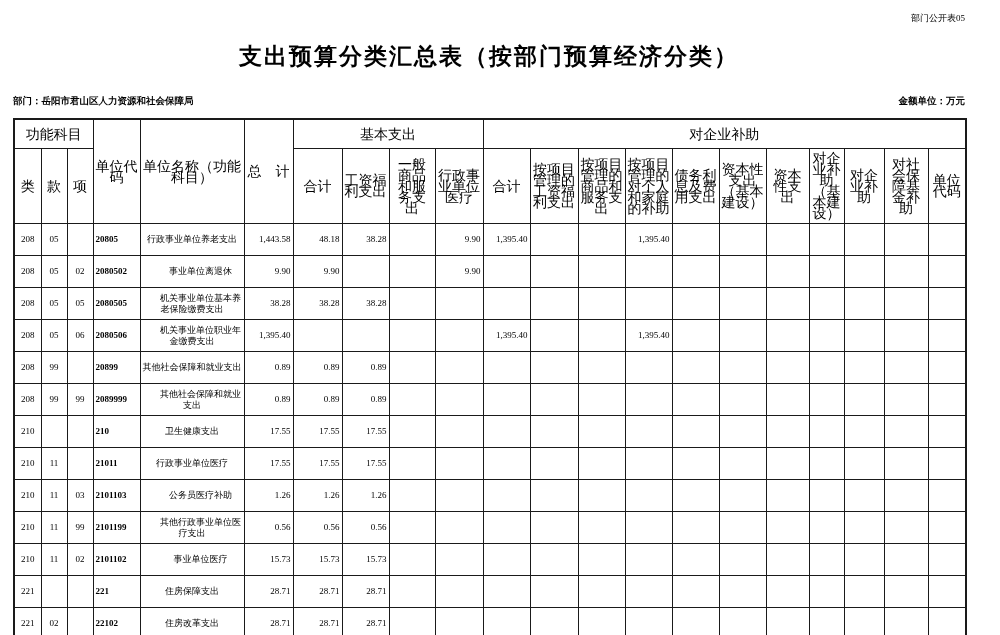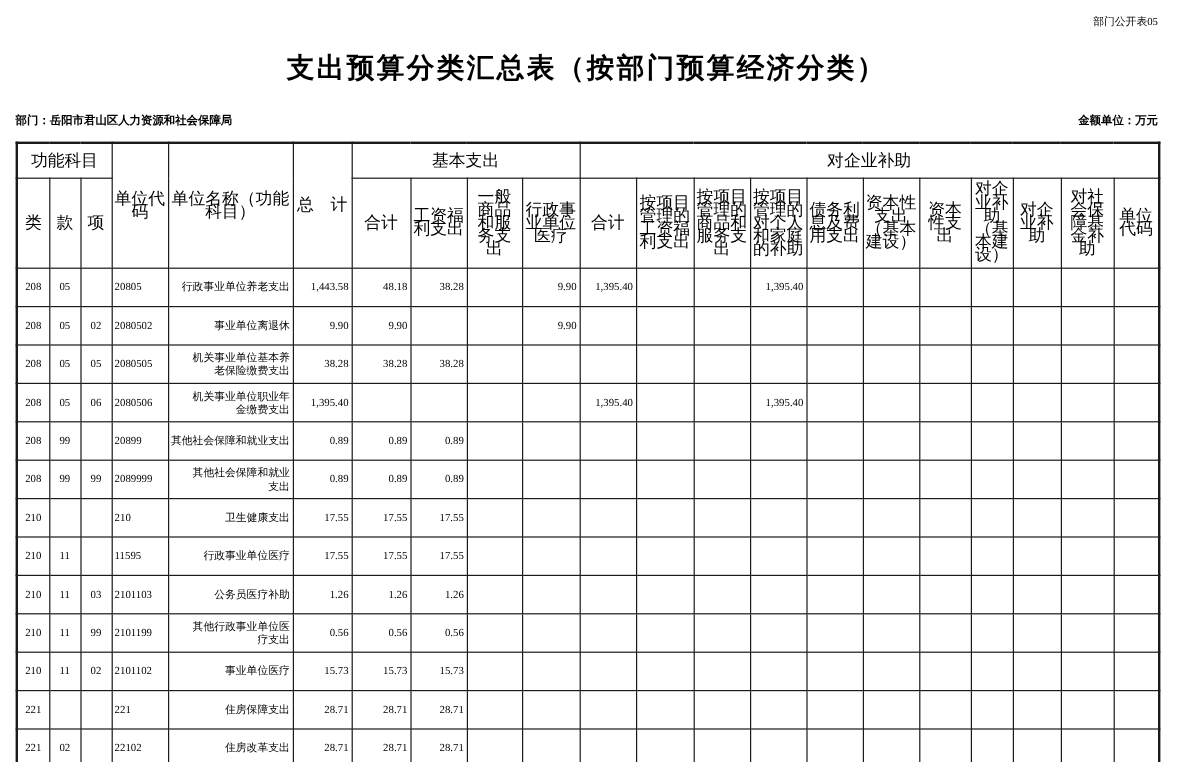--- a/index.html
+++ b/index.html
@@ -67,22 +67,22 @@
   thead tr.group-row th { height: 26px; }
   thead tr.sub-row th { height: 72px; }
   table.budget td {
     height: 29px;
     font-size: 9px;
     vertical-align: middle;
     padding: 1px 2px;
     line-height: 11px;
   }
   td.c-center { text-align: center; }
-  td.c-code   { text-align: left; padding-left: 3px; }
-  td.c-name   { text-align: right; padding-left: 2px; }
+  td.c-code   { text-align: left; padding-left: 3px; font-weight: bold; }
+  td.c-name   { text-align: center; padding-left: 2px; }
   td.c-name.indent { text-indent: 17px; }
   td.c-num    { text-align: right; padding-right: 3px; }
 </style>
 </head>
 <body>
 
 <div class="page">
 
   <div class="doc-ref">部门公开表05</div>
 
@@ -306,21 +306,21 @@
           <td class="c-num"></td>
           <td class="c-num"></td>
           <td class="c-num"></td>
           <td class="c-num"></td>
           <td class="c-num"></td>
         </tr>
         <tr>
           <td class="c-center">210</td>
           <td class="c-center">11</td>
           <td class="c-center"></td>
-          <td class="c-code">11595</td>
+          <td class="c-code">21011</td>
           <td class="c-name">行政事业单位医疗</td>
           <td class="c-num">17.55</td>
           <td class="c-num">17.55</td>
           <td class="c-num">17.55</td>
           <td class="c-num"></td>
           <td class="c-num"></td>
           <td class="c-num"></td>
           <td class="c-num"></td>
           <td class="c-num"></td>
           <td class="c-num"></td>

